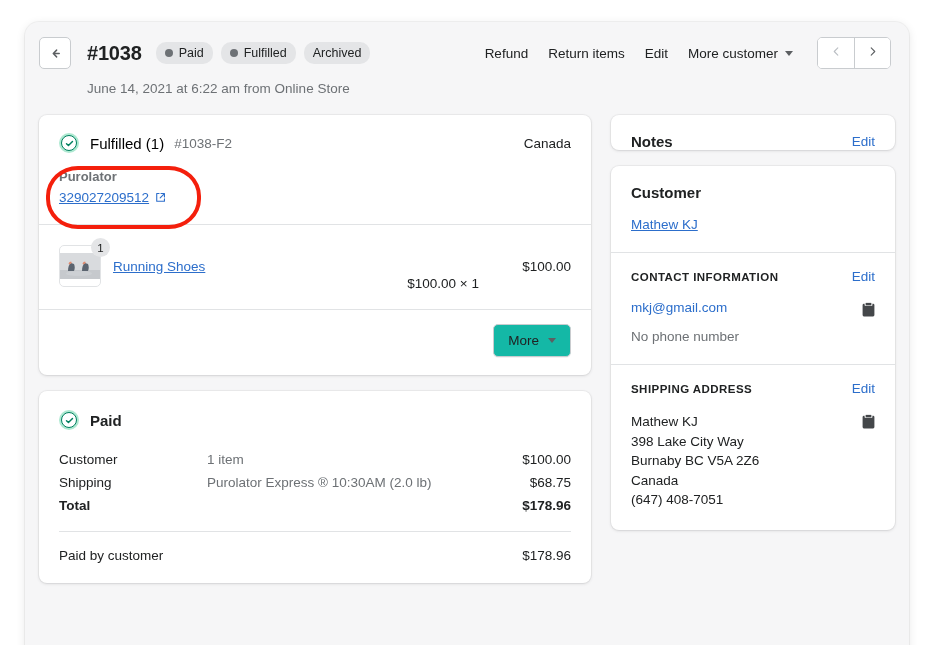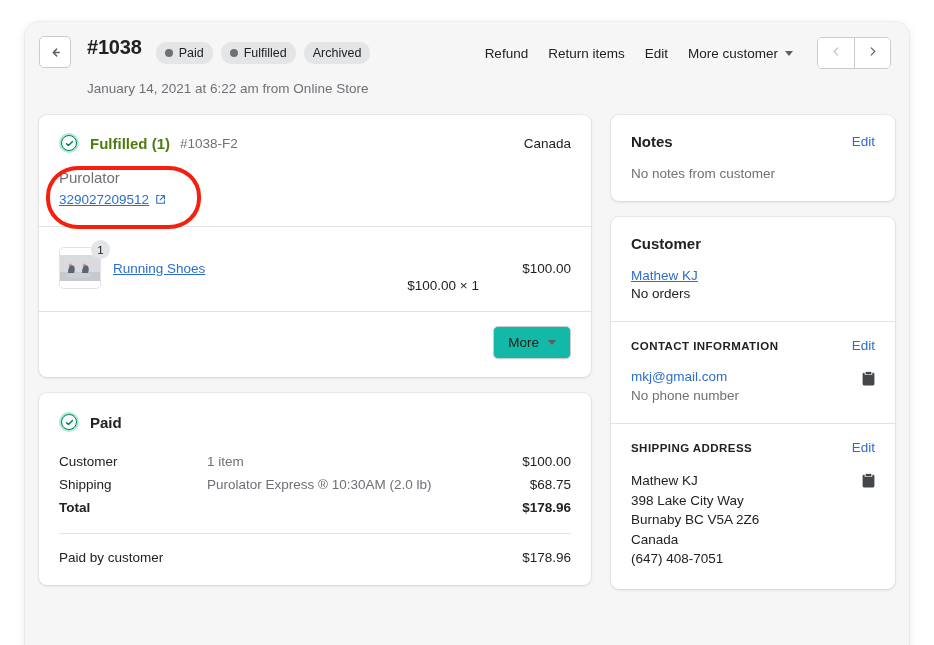--- a/index.html
+++ b/index.html
@@ -25,20 +25,21 @@
     box-shadow: 0 0 0 1px rgba(0,0,0,0.045), 0 2px 10px rgba(0,0,0,0.10);
     overflow: hidden;
   }
 
   
   #order-header {
     padding: 14px 18px 0 14px;
   }
   .header-row {
     display: flex;
+    align-items: center;
     gap: 0;
     height: 34px;
   }
   #back-button {
     width: 32px; height: 32px;
     background: #ffffff;
     border: 1px solid #c9cccf;
     border-radius: 5px;
     display: flex; align-items: center; justify-content: center;
     cursor: pointer;
@@ -156,36 +157,36 @@
     width: 16px; height: 16px;
     border-radius: 50%;
     border: 1.8px solid #007f5f;
     background: #ffffff;
     display: flex; align-items: center; justify-content: center;
   }
   .status-icon svg { display: block; }
 
   .fulfill-title {
     font-size: 15px;
-    font-weight: 700;
-    color: #4d7c0f;
+    font-weight: 400;
+    color: #000000;
   }
   .fulfill-ref {
     font-size: 13.5px;
     color: #6d7175;
     margin-left: 10px;
   }
   .fulfill-country {
     margin-left: auto;
     font-size: 13.5px;
     color: #202223;
   }
 
   .tracking-block { padding: 16px 20px 18px 20px; }
-  .tracking-carrier { font-size: 15px; color: #6d7175; margin-bottom: 4px; }
+  .tracking-carrier { font-size: 13px; color: #6d7175; margin-bottom: 4px; font-weight: bold; }
   .tracking-link {
     font-size: 13.5px;
     color: #2c6ecb;
     text-decoration: underline;
     display: inline-flex;
     align-items: center;
     gap: 6px;
     cursor: pointer;
   }
   .tracking-link svg { display: block; }
@@ -394,21 +395,21 @@
             <span>
               <svg width="13" height="13" viewBox="0 0 20 20" fill="none">
                 <path d="M8 4.5l5.5 5.5L8 15.5" stroke="#5c5f62" stroke-width="1.7" stroke-linecap="round" stroke-linejoin="round"></path>
               </svg>
             </span>
           </div>
         </div>
       </div>
     </div>
 
-    <div id="order-meta">January 14, 2021 at 6:22 am from Online Store</div>
+    <div id="order-meta">June 14, 2021 at 6:22 am from Online Store</div>
   </div>
 
   <div id="content">
 
     <div id="main-column">
 
       <div class="card">
 
         <div class="fulfill-head">
           <span class="status-icon">
@@ -507,31 +508,29 @@
       </div>
     </div>
 
     <div id="side-column">
 
       <div class="card">
         <div class="side-head">
           <span class="side-title">Notes</span>
           <span class="edit-link">Edit</span>
         </div>
-        <div class="side-body muted">No notes from customer</div>
       </div>
 
       <div class="card">
         <div class="side-head">
           <span class="side-title">Customer</span>
         </div>
 
         <div class="side-body">
           <a class="customer-name">Mathew KJ</a>
-          <div class="customer-orders">No orders</div>
         </div>
 
         <div class="section-divider"></div>
 
         <div class="sub-head">
           <span class="sub-title">CONTACT INFORMATION</span>
           <span class="edit-link">Edit</span>
         </div>
         <div class="side-body">
           <div class="copy-row">
@@ -540,21 +539,21 @@
             </div>
             <span class="copy-icon">
               <svg width="13" height="15" viewBox="0 0 13 15">
                 <rect x="3.6" y="0.6" width="5.8" height="2.6" rx="0.6" fill="#44474a"></rect>
                 <rect x="0.6" y="1.8" width="11.8" height="12.6" rx="1.3" fill="#44474a"></rect>
                 <rect x="2.6" y="0.2" width="7.8" height="3.6" rx="0.9" fill="#ffffff"></rect>
                 <rect x="3.6" y="0.9" width="5.8" height="2.3" rx="0.6" fill="#44474a"></rect>
               </svg>
             </span>
           </div>
-          <div class="muted" style="margin-top:2px;">No phone number</div>
+          <div class="muted" style="margin-top:12px;">No phone number</div>
         </div>
 
         <div class="section-divider"></div>
 
         <div class="sub-head">
           <span class="sub-title">SHIPPING ADDRESS</span>
           <span class="edit-link">Edit</span>
         </div>
         <div class="side-body">
           <div class="copy-row">

